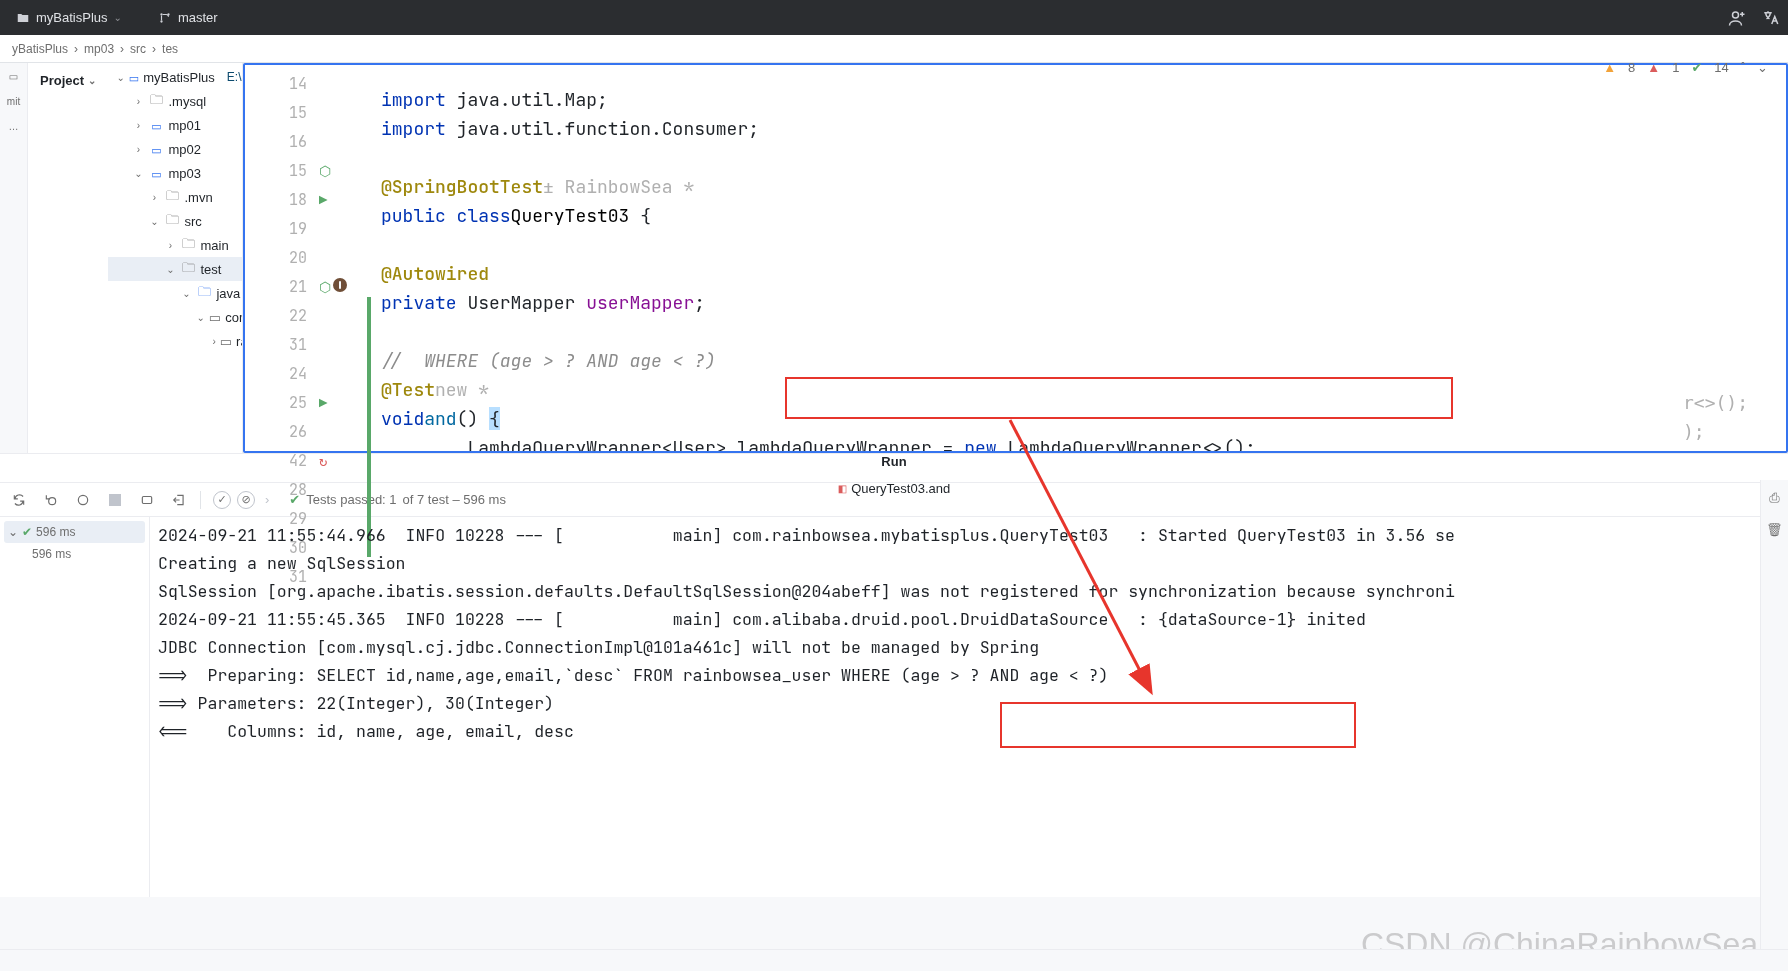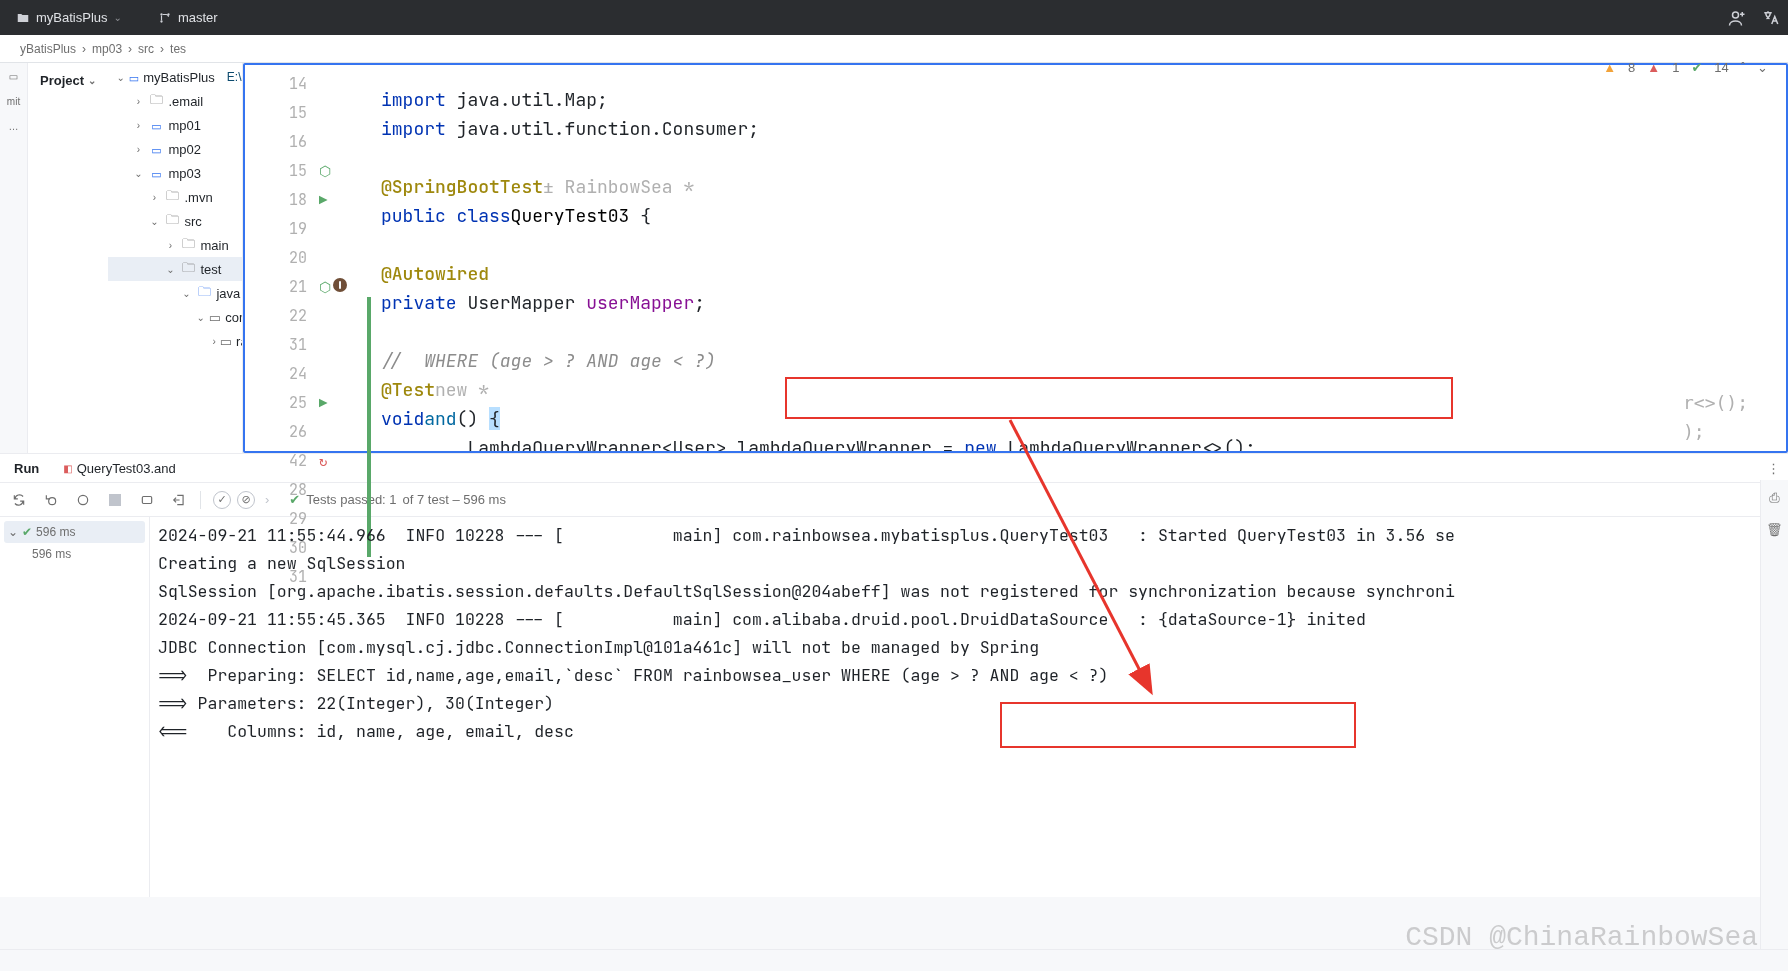--- a/index.html
+++ b/index.html
@@ -26,21 +26,21 @@
 .topbar .branch { display: flex; align-items: center; gap: 6px; padding: 0 8px; }
 .topbar .sep { margin-left: auto; display: flex; gap: 16px; align-items: center; }
 .topbar svg { fill: #ced0d6; }
 
 .breadcrumb {
   height: 28px;
   background: #fff;
   border-bottom: 1px solid #e1e4e8;
   display: flex;
   align-items: center;
-  padding: 0 20px;
+  padding: 0 12px;
   gap: 6px;
   font-size: 12px;
   color: #6e6e6e;
 }
 
 .main-split { display: flex; height: 390px; }
 
 .tool-strip-left {
   width: 28px;
   background: #f7f8fa;
@@ -187,20 +187,21 @@
 .bottom-tabs {
   height: 30px;
   background: #fff;
   border-top: 1px solid #ebecf0;
   border-bottom: 1px solid #ebecf0;
   display: flex;
   align-items: center;
   padding: 0 8px;
   gap: 12px;
   font-size: 13px;
+  flex-direction: column;
 }
 .bottom-tabs .tab { display: flex; align-items: center; gap: 4px; padding: 0 6px; }
 .bottom-tabs .tab.active { font-weight: 600; }
 .bottom-tabs .settings { margin-left: auto; color: #6e6e6e; }
 
 .run-toolbar {
   height: 34px;
   background: #fff;
   display: flex;
   align-items: center;
@@ -254,25 +255,24 @@
   flex-direction:column;
   align-items:center;
   gap:16px;
   padding-top:10px;
   color:#6e6e6e;
 }
 
 .watermark {
   position: absolute;
   right: 30px;
-  bottom: 18px;
-  font-size: 28px;
+  bottom: 8px;
+  font-size: 32px;
   color: rgba(120,120,120,0.35);
   font-weight: 400;
-  font-family: Liberation Mono, monospace;
 }
 
 .statusbar {
   position: absolute;
   bottom: 0;
   left: 0;
   right: 0;
   height: 22px;
   background: #f7f8fa;
   border-top: 1px solid #ebecf0;
@@ -350,21 +350,21 @@
     <div class="tree" id="tree">
         <div class="tree-row" style="padding-left: 8px;">
           <span class="arrow">⌄</span>
           <span class="icon"><span class="module-icon">▭</span></span>
           <span class="label">myBatisPlus</span>
           <span class="meta">E:\Java\M</span>
         </div>
         <div class="tree-row" style="padding-left: 24px;">
           <span class="arrow">›</span>
           <span class="icon"><span class="folder-icon">🗀</span></span>
-          <span class="label">.email</span>
+          <span class="label">.mysql</span>
         </div>
         <div class="tree-row" style="padding-left: 24px;">
           <span class="arrow">›</span>
           <span class="icon"><span class="module-icon">▭</span></span>
           <span class="label">mp01</span>
         </div>
         <div class="tree-row" style="padding-left: 24px;">
           <span class="arrow">›</span>
           <span class="icon"><span class="module-icon">▭</span></span>
           <span class="label">mp02</span>

